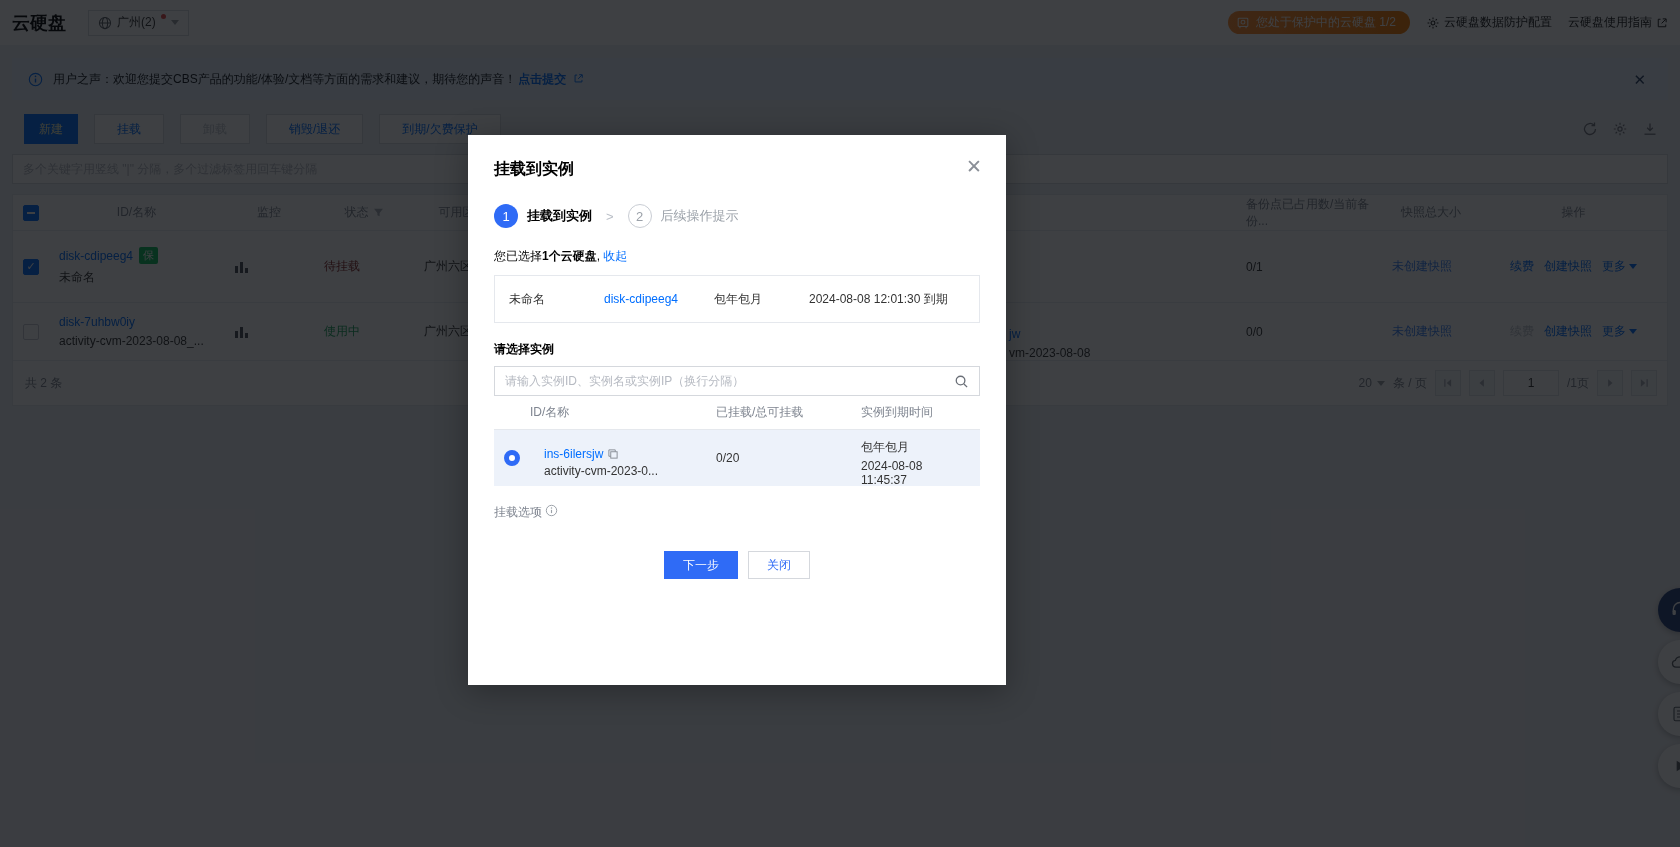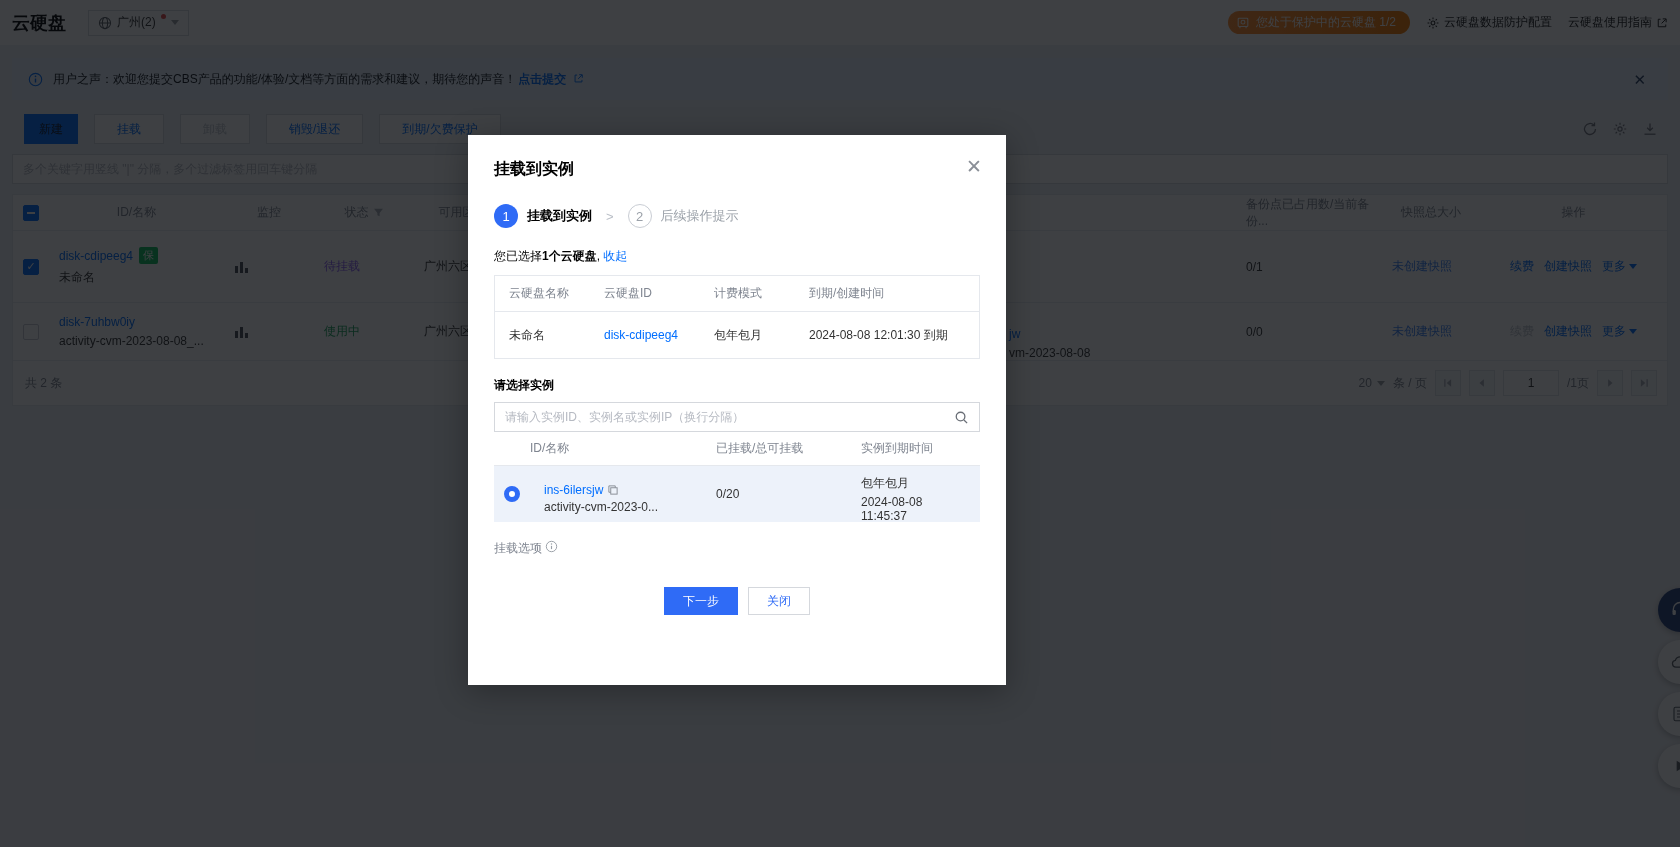--- a/index.html
+++ b/index.html
@@ -19,21 +19,21 @@
 
   
   .banner { margin:13px 12px 0 12px; background:#e8f2fe; height:42px; display:flex; align-items:center; padding:0 16px; position:relative; }
   .banner .msg { margin-left:10px; color:#10141b; }
   .banner .msg b { margin-left:2px; }
   .banner-close { position:absolute; right:22px; font-size:15px; color:#2a3f66; cursor:pointer; line-height:1; }
 
   
   .toolbar { margin:14px 12px 0 12px; display:flex; align-items:center; gap:16px; padding-left:12px; position:relative; }
   .btn { height:30px; padding:0 14px; border:1px solid #d5d8dd; background:#fff; color:#006eff; font-size:12px; display:inline-flex; align-items:center; cursor:pointer; }
-  .btn.primary { background:#006eff; border-color:#006eff; color:#0f172a; }
+  .btn.primary { background:#006eff; border-color:#006eff; color:#fef9c3; }
   .btn.disabled { color:#bfc4cc; cursor:default; }
   .btn.wide { padding:0 22px; }
   .toolbar-icons { margin-left:auto; display:flex; gap:14px; align-items:center; padding-right:10px; color:#737780; }
   .toolbar-icons .ticon { width:16px; height:16px; cursor:pointer; display:inline-flex; }
 
   
   .search-box { margin:10px 12px 0 12px; height:30px; border:1px solid #d5d8dd; background:#fff; display:flex; align-items:center; padding:0 10px; color:#b6bac2; }
 
   
   .card { margin:10px 12px 0 12px; background:#fff; border:1px solid #e4e7ed; }
@@ -51,21 +51,21 @@
   .c-snap { width:98px; }
   .c-ops { width:187px; flex-direction:row; align-items:center; gap:10px; }
   .thead .cell { flex-direction:row; }
   .drow { border-bottom:1px solid #e8eaef; }
   .drow.r1 { height:72px; }
   .drow.r2 { height:58px; }
   .id-line { display:flex; align-items:center; gap:6px; }
   .link { color:#006eff; cursor:pointer; }
   .sub { color:#333; margin-top:5px; }
   .badge { background:#0abf5b; color:#fff; font-size:11px; padding:1px 4px; border-radius:2px; }
-  .st-wait { color:#8b5cf6; }
+  .st-wait { color:#7f1d1d; }
   .st-use { color:#18a15a; }
   .warn-link { color:#3b82f6; cursor:pointer; }
   .dis-link { color:#bfc4cc; cursor:default; }
   .more { display:inline-flex; align-items:center; gap:3px; }
   .more .caret { border-top-color:#006eff; }
   .frag { position:absolute; left:495px; top:24px; }
 
   
   .cb { width:16px; height:16px; border:1px solid #c6cad2; background:#fff; border-radius:2px; display:inline-flex; align-items:center; justify-content:center; cursor:pointer; }
   .cb.checked { background:#006eff; border-color:#006eff; color:#fff; font-size:11px; }
@@ -413,26 +413,20 @@
       <span class="step-num">2</span>
       <span class="step-label">后续操作提示</span>
     </div>
   </div>
 
   <div class="sel-line">
     <span>您已选择</span><b>1个云硬盘</b><span>, </span><span class="link">收起</span>
   </div>
 
   <div class="mtable">
-    <div class="mrow mhead">
-      <div class="mcell m-name">云硬盘名称</div>
-      <div class="mcell m-id">云硬盘ID</div>
-      <div class="mcell m-bill">计费模式</div>
-      <div class="mcell m-time">到期/创建时间</div>
-    </div>
     <div class="mrow mbody">
       <div class="mcell m-name">未命名</div>
       <div class="mcell m-id">
           <span class="link">disk-cdipeeg4</span>
         </div>
       <div class="mcell m-bill">包年包月</div>
       <div class="mcell m-time">2024-08-08 12:01:30 到期</div>
     </div>
   </div>
 

